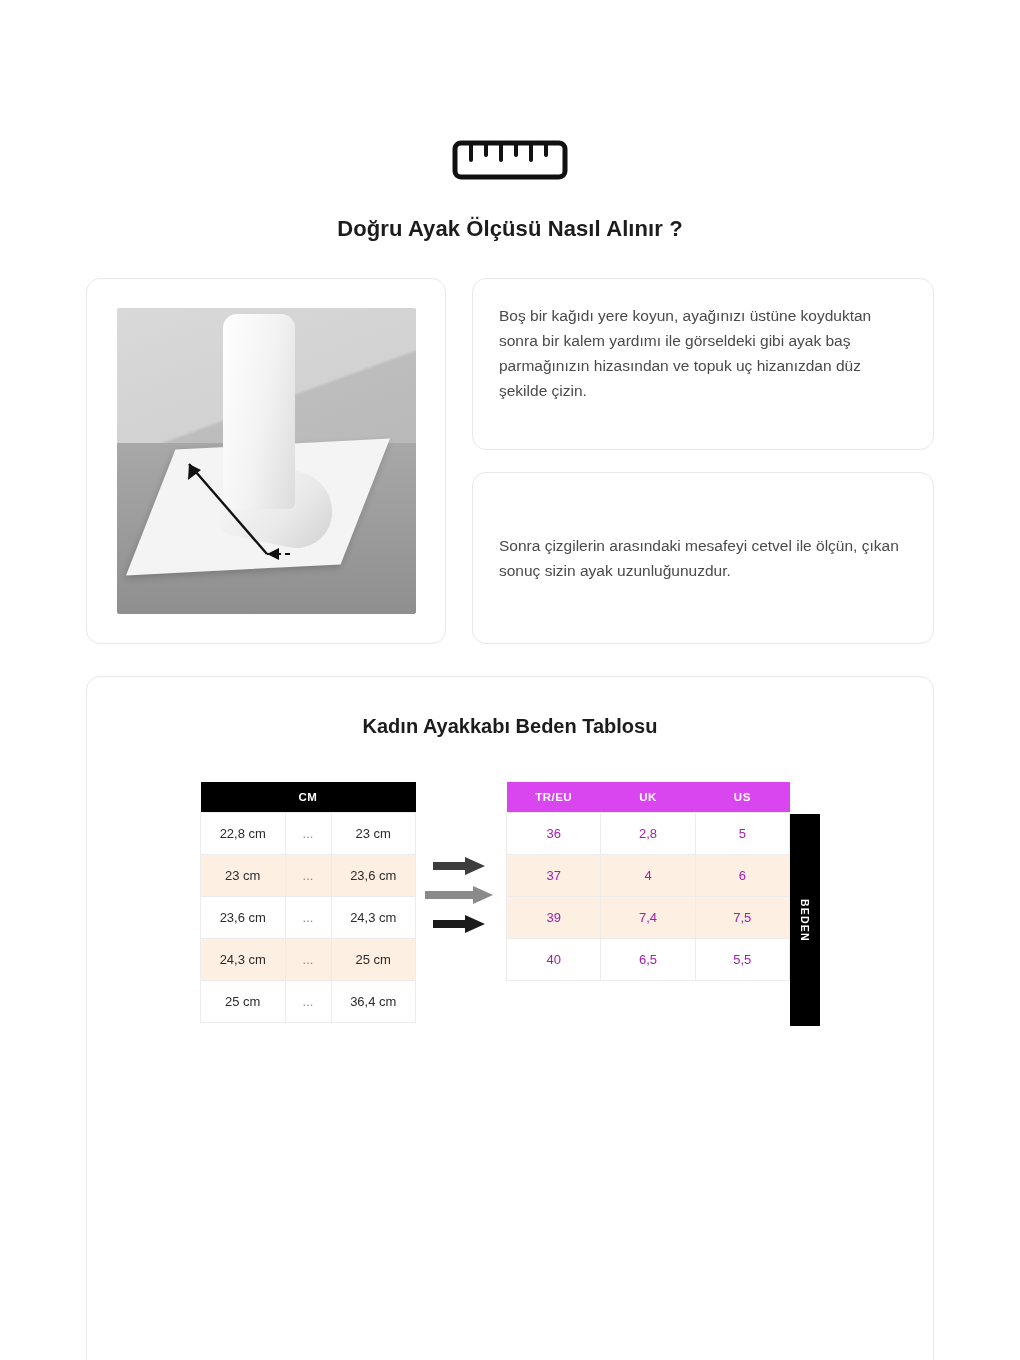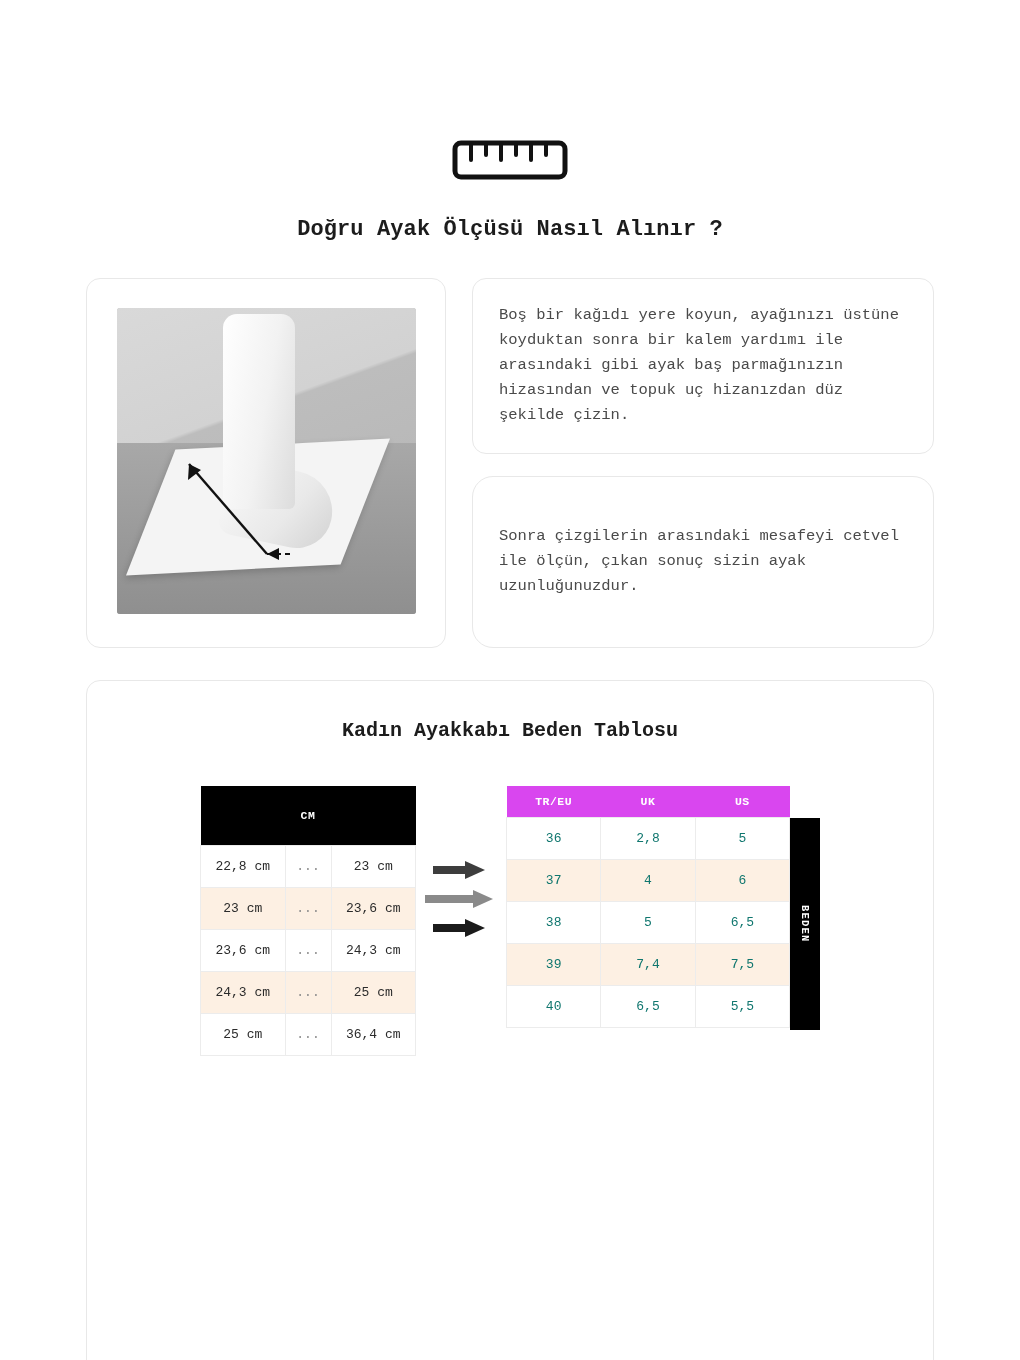--- a/index.html
+++ b/index.html
@@ -11,21 +11,20 @@
     background: #ffffff;
     font-family: "Liberation Sans", sans-serif;
     color: #1a1a1a;
   }
   .page {
     width: 1020px;
     height: 1360px;
     position: relative;
     background: #ffffff;
     overflow: hidden;
-    font-family: Liberation Mono, monospace;
   }
 
   
   .ruler-wrap {
     display: flex;
     justify-content: center;
     padding-top: 138px;
   }
   .ruler-icon { display: block; }
 
@@ -111,21 +110,21 @@
   .text-card {
     border: 1px solid #e8e8e8;
     border-radius: 14px;
     background: #fff;
     padding: 24px 26px;
     color: #4a4a4a;
     font-size: 15.5px;
     line-height: 1.62;
   }
   .text-card.first { min-height: 172px; }
-  .text-card.second { min-height: 172px; display: flex; align-items: center; border-radius: 21px; }
+  .text-card.second { min-height: 172px; display: flex; align-items: center; }
 
   
   .size-card {
     margin: 32px 86px 0 86px;
     border: 1px solid #e8e8e8;
     border-radius: 14px;
     background: #fff;
     height: 702px;
     padding-top: 38px;
   }
@@ -144,21 +143,21 @@
   }
   table { border-collapse: collapse; }
 
   .cm-table { width: 216px; }
   .cm-table thead th {
     background: #000;
     color: #fff;
     font-size: 11.5px;
     font-weight: bold;
     letter-spacing: .6px;
-    padding: 23px 0;
+    padding: 9px 0;
     text-align: center;
   }
   .cm-table td {
     border: 1px solid #ececec;
     font-size: 13px;
     color: #2b2b2b;
     padding: 0 0;
     text-align: center;
     background: #fff;
     height: 42px;
@@ -183,21 +182,21 @@
     font-size: 11.5px;
     font-weight: bold;
     letter-spacing: .5px;
     padding: 9px 0;
     text-align: center;
     width: 33.33%;
   }
   .sz-table td {
     border: 1px solid #ececec;
     font-size: 13px;
-    color: #0f766e;
+    color: #a21caf;
     padding: 10px 0;
     text-align: center;
     background: #fff;
     height: 42px;
   }
   .sz-table tr.hl td { background: #fdf0e3; }
 
   .beden-bar {
     width: 30px;
     background: #000;
@@ -250,21 +249,21 @@
         <svg class="ph-arrow" viewBox="0 0 112 108">
           <line x1="10" y1="8" x2="88" y2="98" stroke="#111" stroke-width="2.4"></line>
           <polygon points="10,8 9,24 22,14" fill="#111"></polygon>
           <line x1="88" y1="98" x2="112" y2="98" stroke="#111" stroke-width="2.2" stroke-dasharray="5 4"></line>
           <polygon points="88,98 100,92 100,104" fill="#111"></polygon>
         </svg>
       </div>
     </div>
 
     <div class="text-col">
-      <div class="text-card first">Boş bir kağıdı yere koyun, ayağınızı üstüne koyduktan sonra bir kalem yardımı ile arasındaki gibi ayak baş parmağınızın hizasından ve topuk uç hizanızdan düz şekilde çizin.</div>
+      <div class="text-card first">Boş bir kağıdı yere koyun, ayağınızı üstüne koyduktan sonra bir kalem yardımı ile görseldeki gibi ayak baş parmağınızın hizasından ve topuk uç hizanızdan düz şekilde çizin.</div>
       <div class="text-card second">Sonra çizgilerin arasındaki mesafeyi cetvel ile ölçün, çıkan sonuç sizin ayak uzunluğunuzdur.</div>
     </div>
 
   </div>
 
   <div class="size-card">
     <h2 class="size-title">Kadın Ayakkabı Beden Tablosu</h2>
 
     <div class="tables-row">
 
@@ -330,25 +329,20 @@
           <tr>
             <td>36</td>
             <td>2,8</td>
             <td>5</td>
           </tr>
           <tr class="hl">
             <td>37</td>
             <td>4</td>
             <td>6</td>
           </tr>
-          <tr>
-            <td>38</td>
-            <td>5</td>
-            <td>6,5</td>
-          </tr>
           <tr class="hl">
             <td>39</td>
             <td>7,4</td>
             <td>7,5</td>
           </tr>
           <tr>
             <td>40</td>
             <td>6,5</td>
             <td>5,5</td>
           </tr>

